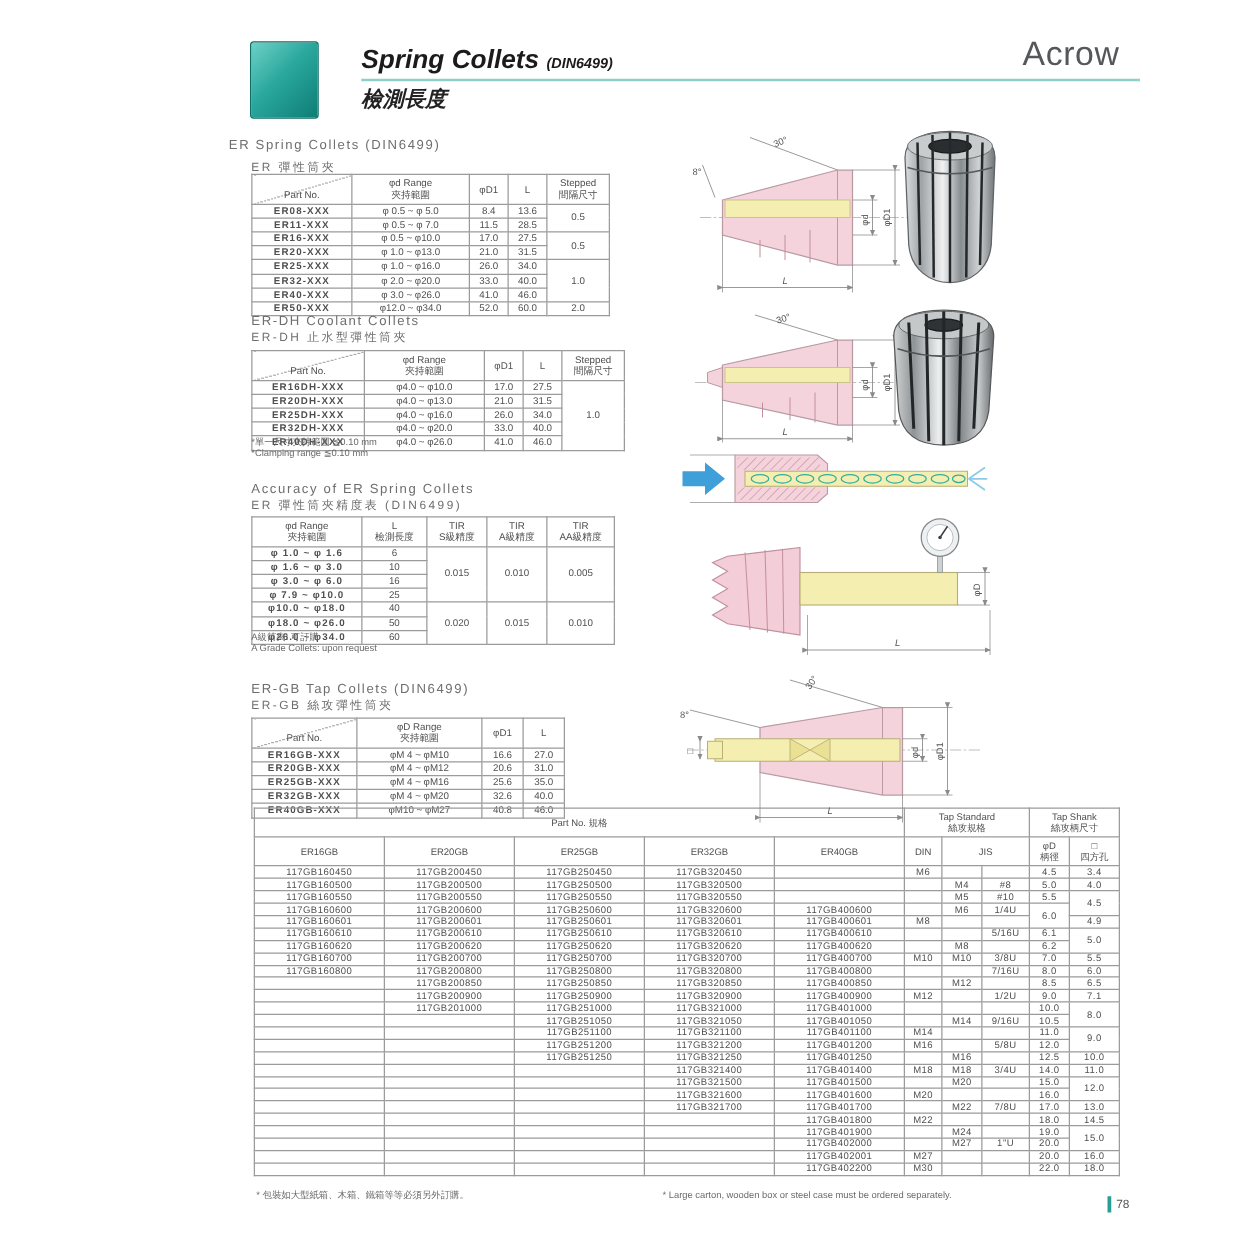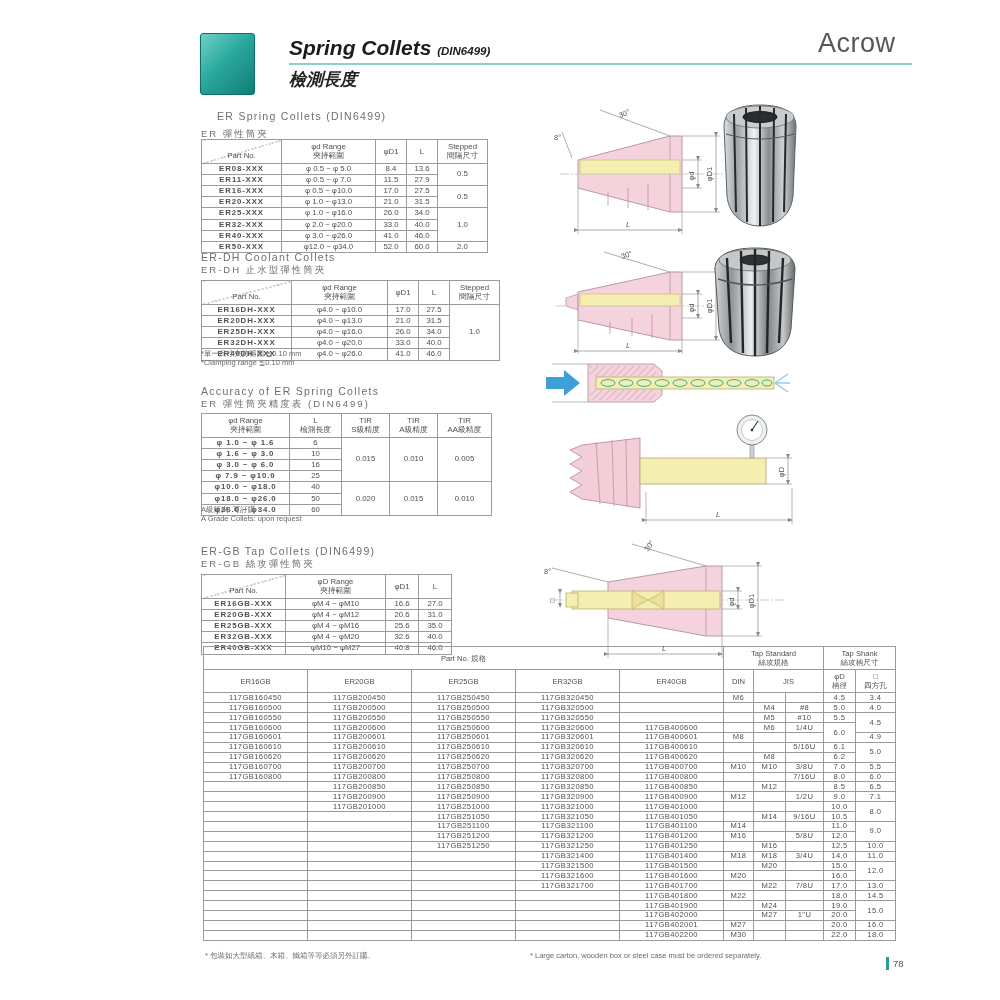--- a/index.html
+++ b/index.html
@@ -50,21 +50,21 @@
 
   <div class="logo"></div>
   <div class="title-en">
     <span>Spring Collets</span>
     <span class="title-paren">(DIN6499)</span>
   </div>
   <div class="title-rule"></div>
   <div class="title-zh">檢測長度</div>
   <div class="brand">Acrow</div>
 
-  <div class="sec-h1" style="left:217px;top:110px">ER Spring Collets (DIN6499)</div>
+  <div class="sec-h1" style="left:183px;top:110px">ER Spring Collets (DIN6499)</div>
   <div class="sec-h2" style="left:201px;top:128px">ER 彈性筒夾</div>
   <div class="tbl" style="left:201px;top:139px">
       <table>
         <colgroup>
           <col style="width: 80px;">
           <col style="width: 94px;">
           <col style="width: 31px;">
           <col style="width: 31px;">
           <col style="width: 50px;">
         </colgroup>
@@ -84,21 +84,21 @@
             <td>ER08-XXX</td>
             <td>φ 0.5 ~ φ 5.0</td>
             <td>8.4</td>
             <td>13.6</td>
             <td rowspan="2">0.5</td>
           </tr>
           <tr>
             <td>ER11-XXX</td>
             <td>φ 0.5 ~ φ 7.0</td>
             <td>11.5</td>
-            <td>27.9</td>
+            <td>28.5</td>
           </tr>
           <tr>
             <td>ER16-XXX</td>
             <td>φ 0.5 ~ φ10.0</td>
             <td>17.0</td>
             <td>27.5</td>
             <td rowspan="2">0.5</td>
           </tr>
           <tr>
             <td>ER20-XXX</td>

